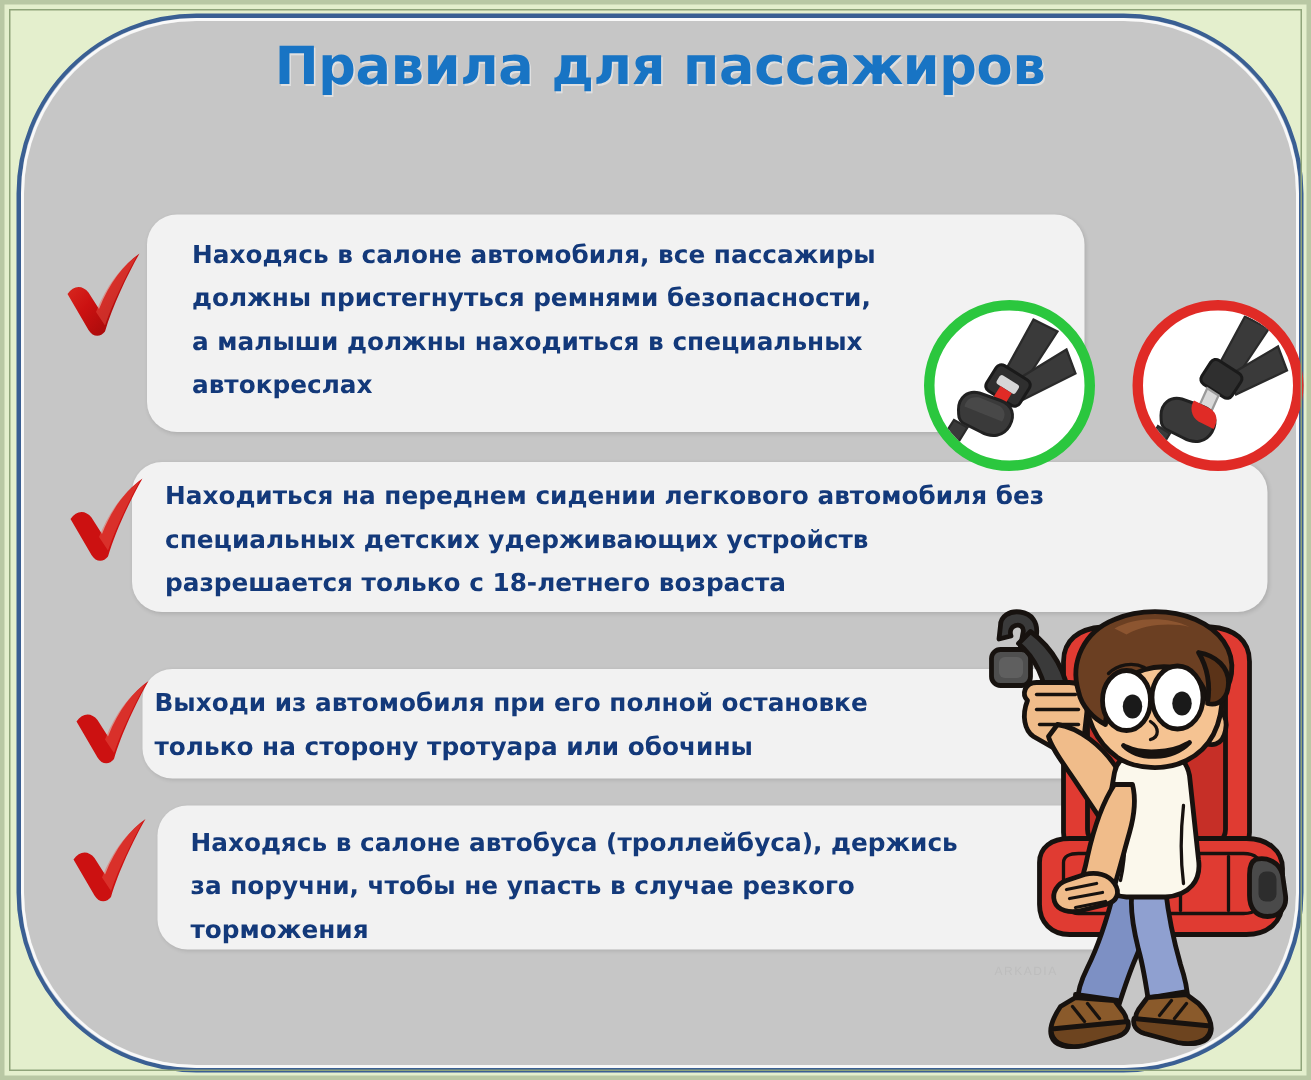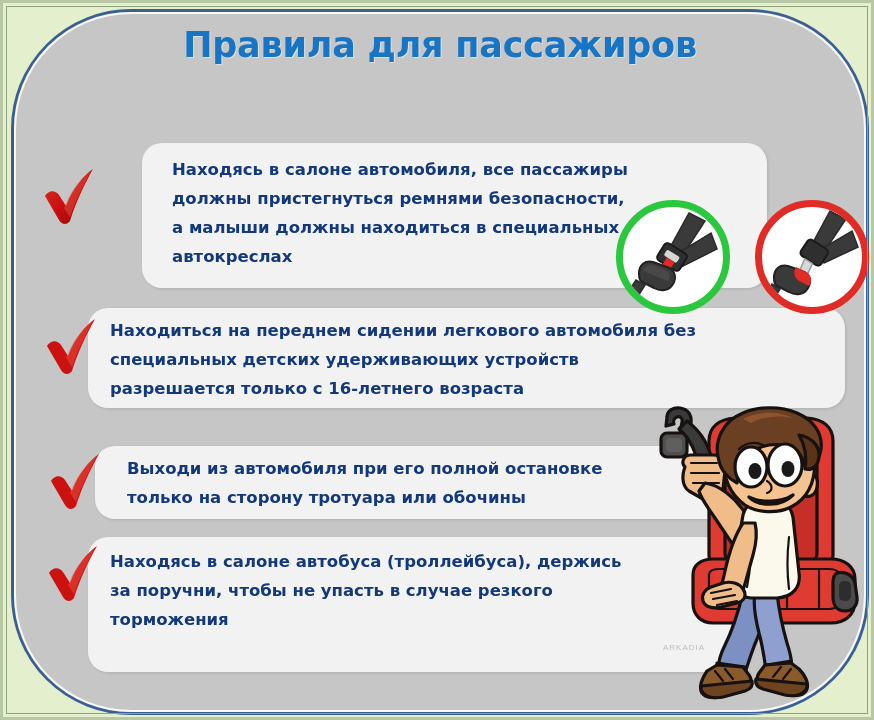--- a/index.html
+++ b/index.html
@@ -82,30 +82,30 @@
   }
   .rule-text {
     color: #13397a;
     font-weight: bold;
     font-family: "DejaVu Sans", sans-serif;
     font-size: 16.5px;
     line-height: 29px;
     white-space: pre-line;
   }
 
-  .rule1 { left: 95px; top: 140px;  width: 625px; height: 145px; margin-left: 44px; }
+  .rule1 { left: 95px; top: 140px;  width: 625px; height: 145px; }
   .rule1 .rule-text { position:absolute; left: 30px; top: 12px; width: 560px; }
 
   .rule2 { left: 85px; top: 305px;  width: 757px; height: 100px; }
   .rule2 .rule-text { position:absolute; left: 22px; top: 8px; width: 720px; }
 
   .rule3 { left: 92px; top: 443px;  width: 650px; height: 73px; }
-  .rule3 .rule-text { position:absolute; left: 32px; top: 8px; width: 600px; }
-
-  .rule4 { left: 85px; top: 534px;  width: 645px; height: 135px; }
+  .rule3 .rule-text { position:absolute; left: 8px; top: 8px; width: 600px; }
+
+  .rule4 { left: 102px; top: 534px;  width: 645px; height: 96px; }
   .rule4 .rule-text { position:absolute; left: 22px; top: 10px; width: 600px; }
 
   
   .check {
     position: absolute;
     z-index: 9;
     width: 58px;
     height: 62px;
   }
   .c1 { left: 38px; top: 163px; }
@@ -182,21 +182,21 @@
         </linearGradient>
       </defs>
       <path d="M4 30 C8 24 14 24 18 29 L25 40 C32 22 42 10 52 3 C44 17 34 38 29 55 C26 59 21 59 18 54 Z" fill="url(#ckg1)"></path>
       <path d="M23 42 C30 24 40 12 50 5 C43 18 34 36 29 51 Z" fill="#e8574a" opacity="0.45"></path>
     </svg>
   </div>
 
   <div class="rule rule2">
     <div class="rule-text">Находиться на переднем сидении легкового автомобиля без
 специальных детских удерживающих устройств
-разрешается только с 16-летнего возраста</div>
+разрешается только с 18-летнего возраста</div>
   </div>
   <div class="check c2">
     <svg viewBox="0 0 58 62" xmlns="http://www.w3.org/2000/svg">
       <path d="M4 30 C8 24 14 24 18 29 L25 40 C32 22 42 10 52 3 C44 17 34 38 29 55 C26 59 21 59 18 54 Z" fill="url(#ckg1)" style="fill:#cc1111"></path>
       <path d="M23 42 C30 24 40 12 50 5 C43 18 34 36 29 51 Z" fill="#e8574a" opacity="0.45"></path>
     </svg>
   </div>
 
   <div class="rule rule3">
     <div class="rule-text">Выходи из автомобиля при его полной остановке

